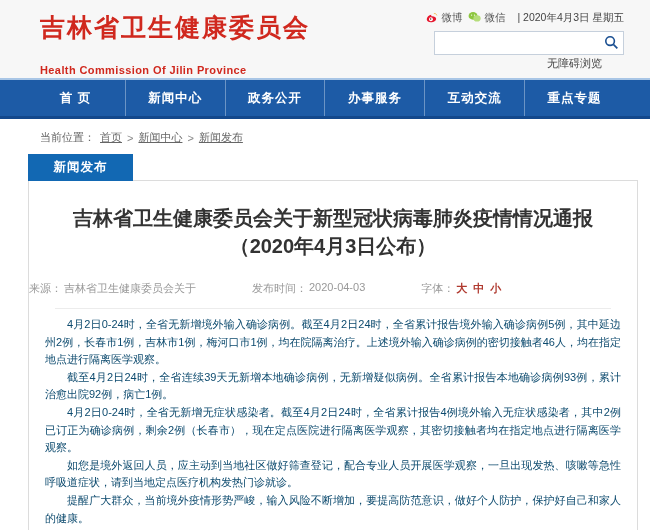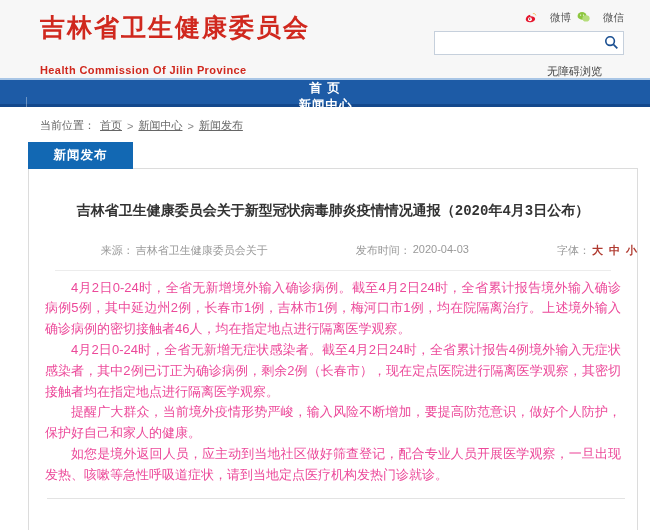--- a/index.html
+++ b/index.html
@@ -16,38 +16,38 @@
     display:flex; justify-content:space-between;
     padding:11px 26px 12px 40px;
   }
   .logo-cn { color:#d0281e; font-size:25px; font-weight:bold; letter-spacing:2px; }
   .logo-en { color:#d0281e; font-size:11px; font-weight:bold; margin-top:20px; letter-spacing:.4px; }
   .header-right { width:190px; }
   .social-row {
     display:flex; align-items:center; justify-content:flex-end;
     gap:6px; font-size:10.5px; color:#555; white-space:nowrap;
   }
-  .social-item { display:inline-flex; align-items:center; gap:13px; cursor:pointer; }
+  .social-item { display:inline-flex; align-items:center; gap:3px; cursor:pointer; }
   .social-row .date { color:#444; margin-left:6px; }
   .search-box { position:relative; margin-top:6px; }
   .search-box input {
     width:100%; height:24px; border:1px solid #c6d0dc; background:#fff;
     padding:0 26px 0 8px; font-size:12px; outline:none;
   }
   .search-icon-wrap { position:absolute; right:5px; top:4px; cursor:pointer; }
   .accessibility {
-    margin-top:9px; font-size:11px; color:#444; text-align:right;
+    margin-top:1px; font-size:11px; color:#444; text-align:right;
     padding-right:22px; cursor:pointer;
   }
 
   
   .main-nav {
-    height:29px; background:#1d5ba6;
+    height:41px; background:#1d5ba6;
     border-top:2px solid #a9c6e6; border-bottom:3px solid #13488c;
-    display:flex; align-items:stretch; padding:0 26px;flex-direction:column;
+    display:flex; align-items:stretch; padding:0 26px;
   }
   .nav-item {
     flex:1; display:flex; align-items:center; justify-content:center;
     color:#fff; font-size:12.5px; font-weight:bold; letter-spacing:1px;
     cursor:pointer; white-space:nowrap;
   }
   .nav-item + .nav-item { border-left:1px solid rgba(255,255,255,.35); }
 
   
   .breadcrumb {
@@ -63,35 +63,35 @@
     color:#fff; font-size:12.5px; font-weight:bold; letter-spacing:1px;
     display:flex; align-items:center; justify-content:center;
     position:relative; z-index:2; cursor:pointer;
   }
   .content-box {
     margin:0 12px 0 28px; width:610px; height:370px;
     background:#fff; border:1px solid #dcdcdc; margin-top:-1px;
     overflow:hidden;
   }
   .article-title {
-    margin:33px 28px 0; text-align:center;
-    font-size:14px; font-weight:bold; color:#333; line-height:1.4;font-family:Liberation Mono, monospace;
+    margin:23px 28px 0; text-align:center;
+    font-size:20px; font-weight:bold; color:#333; line-height:1.4;
   }
   .article-meta {
-    margin-top:21px; display:flex; justify-content:flex-end; gap:88px;
+    margin-top:21px; display:flex; justify-content:flex-start; gap:56px;
     font-size:11px; color:#999; white-space:nowrap;
   }
   .meta-group { display:inline-flex; gap:2px; }
   .font-sizes { display:inline-flex; gap:6px; }
   .font-size-opt { color:#b03a30; font-weight:bold; cursor:pointer; }
   .meta-divider { margin:12px 26px 0; border-top:1px solid #ececec; }
 
   .article-body {
     padding:7px 16px 0 16px;
-    font-size:13px; color:#ec4899; line-height:1.6; text-align:justify;
+    font-size:11px; color:#0c4a6e; line-height:1.6; text-align:justify;
   }
   .article-body p { text-indent:2em; margin:0; }
   .bottom-divider { margin:12px 12px 0 18px; border-top:1px solid #e3e3e3; }
 </style>
 </head>
 <body>
 
 <div class="page">
 
   <header class="site-header">
@@ -116,37 +116,39 @@
           <span>
             <svg width="13" height="12" viewBox="0 0 18 16">
                 <ellipse cx="7" cy="6.5" rx="6.2" ry="5.3" fill="#8dc63f"></ellipse>
                 <ellipse cx="12.5" cy="10" rx="5" ry="4.3" fill="#b5dd7a"></ellipse>
                 <circle cx="5" cy="5.4" r=".9" fill="#fff"></circle>
                 <circle cx="9" cy="5.4" r=".9" fill="#fff"></circle>
               </svg>
           </span>
           <span>微信</span>
         </span>
+        <span class="date">| 2020年4月3日 星期五</span>
       </div>
       <div class="search-box">
         <input type="text" style="">
         <span class="search-icon-wrap">
           <svg width="15" height="15" viewBox="0 0 16 16">
               <circle cx="6.5" cy="6.5" r="4.6" fill="none" stroke="#1a4f91" stroke-width="1.7"></circle>
               <line x1="10" y1="10" x2="14.2" y2="14.2" stroke="#1a4f91" stroke-width="1.8"></line>
             </svg>
         </span>
       </div>
       <div class="accessibility">无障碍浏览</div>
     </div>
   </header>
 
   <nav class="main-nav">
     <div class="nav-item">首 页</div>
     <div class="nav-item">新闻中心</div>
+    <div class="nav-item">政务公开</div>
     <div class="nav-item">办事服务</div>
     <div class="nav-item">互动交流</div>
     <div class="nav-item">重点专题</div>
   </nav>
 
   <div class="breadcrumb">
     <span>当前位置：</span>
     <span class="bc-link">首页</span>
     <span class="bc-sep">&gt;</span>
     <span class="bc-link">新闻中心</span>
@@ -175,21 +177,22 @@
           <span class="font-size-opt">中</span>
           <span class="font-size-opt">小</span>
         </span>
       </span>
     </div>
 
     <div class="meta-divider"></div>
 
     <div class="article-body">
       <p>4月2日0-24时，全省无新增境外输入确诊病例。截至4月2日24时，全省累计报告境外输入确诊病例5例，其中延边州2例，长春市1例，吉林市1例，梅河口市1例，均在院隔离治疗。上述境外输入确诊病例的密切接触者46人，均在指定地点进行隔离医学观察。</p>
+      <p>截至4月2日24时，全省连续39天无新增本地确诊病例，无新增疑似病例。全省累计报告本地确诊病例93例，累计治愈出院92例，病亡1例。</p>
       <p>4月2日0-24时，全省无新增无症状感染者。截至4月2日24时，全省累计报告4例境外输入无症状感染者，其中2例已订正为确诊病例，剩余2例（长春市），现在定点医院进行隔离医学观察，其密切接触者均在指定地点进行隔离医学观察。</p>
+      <p>如您是境外返回人员，应主动到当地社区做好筛查登记，配合专业人员开展医学观察，一旦出现发热、咳嗽等急性呼吸道症状，请到当地定点医疗机构发热门诊就诊。</p>
       <p>提醒广大群众，当前境外疫情形势严峻，输入风险不断增加，要提高防范意识，做好个人防护，保护好自己和家人的健康。</p>
-      <p>如您是境外返回人员，应主动到当地社区做好筛查登记，配合专业人员开展医学观察，一旦出现发热、咳嗽等急性呼吸道症状，请到当地定点医疗机构发热门诊就诊。</p>
     </div>
 
     <div class="bottom-divider"></div>
   </main>
 
 </div>
 
 </body></html>

